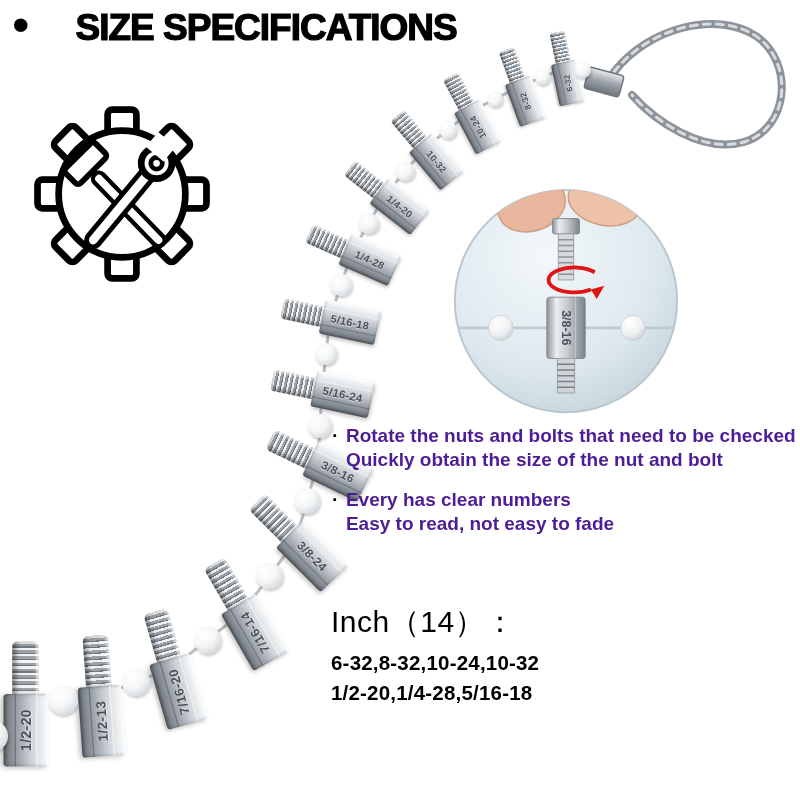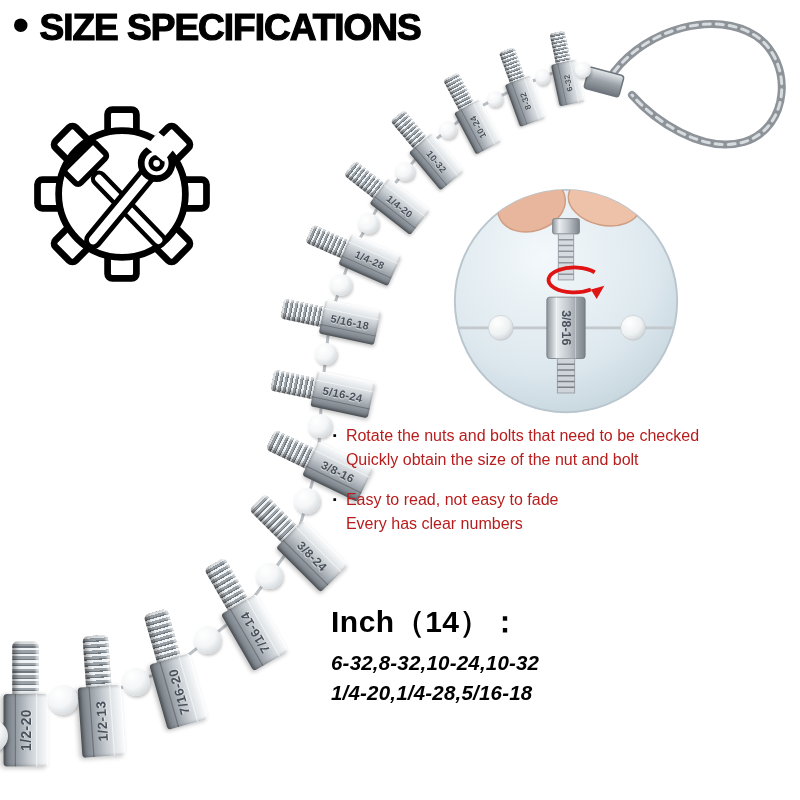--- a/index.html
+++ b/index.html
@@ -2,35 +2,35 @@
 <html><head>
 <meta charset="utf-8">
 <style>
   html,body{margin:0;padding:0;background:#fff;}
   body{width:800px;height:800px;font-family:"Liberation Sans",sans-serif;}
   .stage{position:relative;width:800px;height:800px;overflow:hidden;background:#fff;}
 
   
   .title{position:absolute;left:10px;top:2px;display:flex;align-items:center;color:#000;z-index:6;}
   .title-dot{font-size:50px;line-height:46px;margin:0 10px 6px 2px;}
-  .title-text{font-size:37px;font-weight:bold;letter-spacing:-1px;-webkit-text-stroke:1.2px #000;}
+  .title-text{font-size:37px;font-weight:bold;letter-spacing:-1px;margin-left:36px;-webkit-text-stroke:1.2px #000;}
 
   
   .cable-svg{position:absolute;left:0;top:0;z-index:1;}
   #chain-layer{position:absolute;left:0;top:0;width:800px;height:800px;z-index:2;}
   .tools-icon{position:absolute;left:26px;top:98px;z-index:3;}
   .inset{position:absolute;left:451px;top:186px;z-index:4;}
   .features{position:absolute;left:333px;top:424px;width:465px;z-index:5;}
-  .sizes-heading{position:absolute;left:331px;top:602px;font-size:30px;font-weight:bold;color:#000;letter-spacing:.5px;z-index:5;}
-  .sizes-list{position:absolute;left:331px;top:648px;font-size:20.5px;font-weight:bold;line-height:30px;color:#000;letter-spacing:.2px;z-index:5;font-style:italic;}
+  .sizes-heading{position:absolute;left:331px;top:602px;font-size:30px;font-weight:normal;color:#000;letter-spacing:.5px;z-index:5;}
+  .sizes-list{position:absolute;left:331px;top:648px;font-size:20.5px;font-weight:bold;line-height:30px;color:#000;letter-spacing:.2px;z-index:5;}
 
   
   .feature{display:flex;gap:9px;margin-bottom:17px;}
   .fmark{font-size:11px;line-height:23.5px;color:#000;}
-  .flines div{font-weight:normal;font-size:16px;line-height:23.5px;color:#b91c1c;white-space:nowrap;}
+  .flines div{font-weight:bold;font-size:19px;line-height:23.5px;color:#4c1d95;white-space:nowrap;}
 
   
   .gauge{position:absolute;width:0;height:0;}
   .asm{position:absolute;left:0;top:0;display:flex;align-items:center;}
   .bolt{width:44px;height:21px;border-radius:4px 0 0 4px;
     background:repeating-linear-gradient(90deg,#f0f3f5 0 2px,#9ba2a8 2px 4px,#71787e 4px 5px);
     box-shadow:inset 0 2px 2px rgba(255,255,255,.65), inset 0 -3px 4px rgba(0,0,0,.4);}
   .hex{position:relative;width:58px;height:36px;border-radius:3px;margin-left:-2px;
     background:linear-gradient(180deg,#fbfcfd 0%,#e3e7ea 22%,#c3c9ce 45%,#969da4 72%,#6f767d 100%);
     box-shadow:inset 0 1px 0 #fff, inset 0 -2px 3px rgba(0,0,0,.35), 1px 2px 4px rgba(0,0,0,.25);
@@ -282,25 +282,25 @@
     <div class="feature">
       <span class="fmark">▪</span>
       <div class="flines">
         <div>Rotate the nuts and bolts that need to be checked</div>
         <div>Quickly obtain the size of the nut and bolt</div>
       </div>
     </div>
     <div class="feature">
       <span class="fmark">▪</span>
       <div class="flines">
+        <div>Every has clear numbers</div>
         <div>Easy to read, not easy to fade</div>
-        <div>Every has clear numbers</div>
       </div>
     </div>
   </div>
 
   <div class="sizes-heading">Inch（14）：</div>
   <div class="sizes-list">
     <div>6-32,8-32,10-24,10-32</div>
-    <div>1/4-20,1/4-28,5/16-18</div>
+    <div>1/2-20,1/4-28,5/16-18</div>
   </div>
 
 </div>
 
 </body></html>

